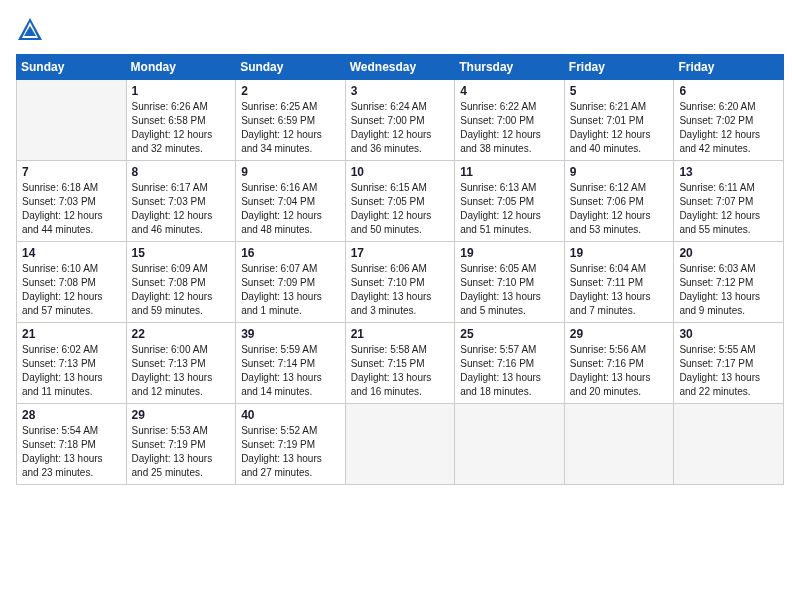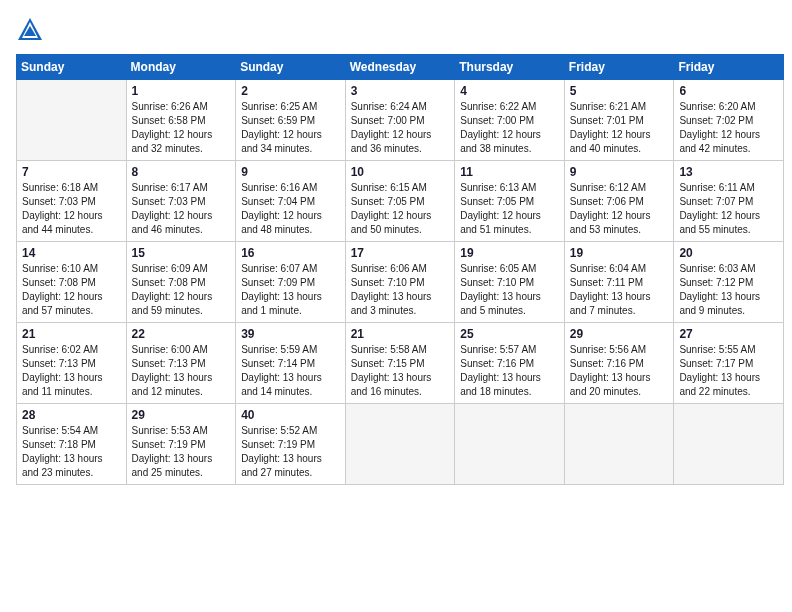--- a/index.html
+++ b/index.html
@@ -236,21 +236,21 @@
           </td>
           <td>
             <div class="day-number">25</div>
             <div class="day-info">Sunrise: 5:57 AM<br>Sunset: 7:16 PM<br>Daylight: 13 hours and 18 minutes.</div>
           </td>
           <td>
             <div class="day-number">29</div>
             <div class="day-info">Sunrise: 5:56 AM<br>Sunset: 7:16 PM<br>Daylight: 13 hours and 20 minutes.</div>
           </td>
           <td>
-            <div class="day-number">27</div>
+            <div class="day-number">30</div>
             <div class="day-info">Sunrise: 5:55 AM<br>Sunset: 7:17 PM<br>Daylight: 13 hours and 22 minutes.</div>
           </td>
         </tr>
         <tr>
           <td>
             <div class="day-number">28</div>
             <div class="day-info">Sunrise: 5:54 AM<br>Sunset: 7:18 PM<br>Daylight: 13 hours and 23 minutes.</div>
           </td>
           <td>
             <div class="day-number">29</div>

